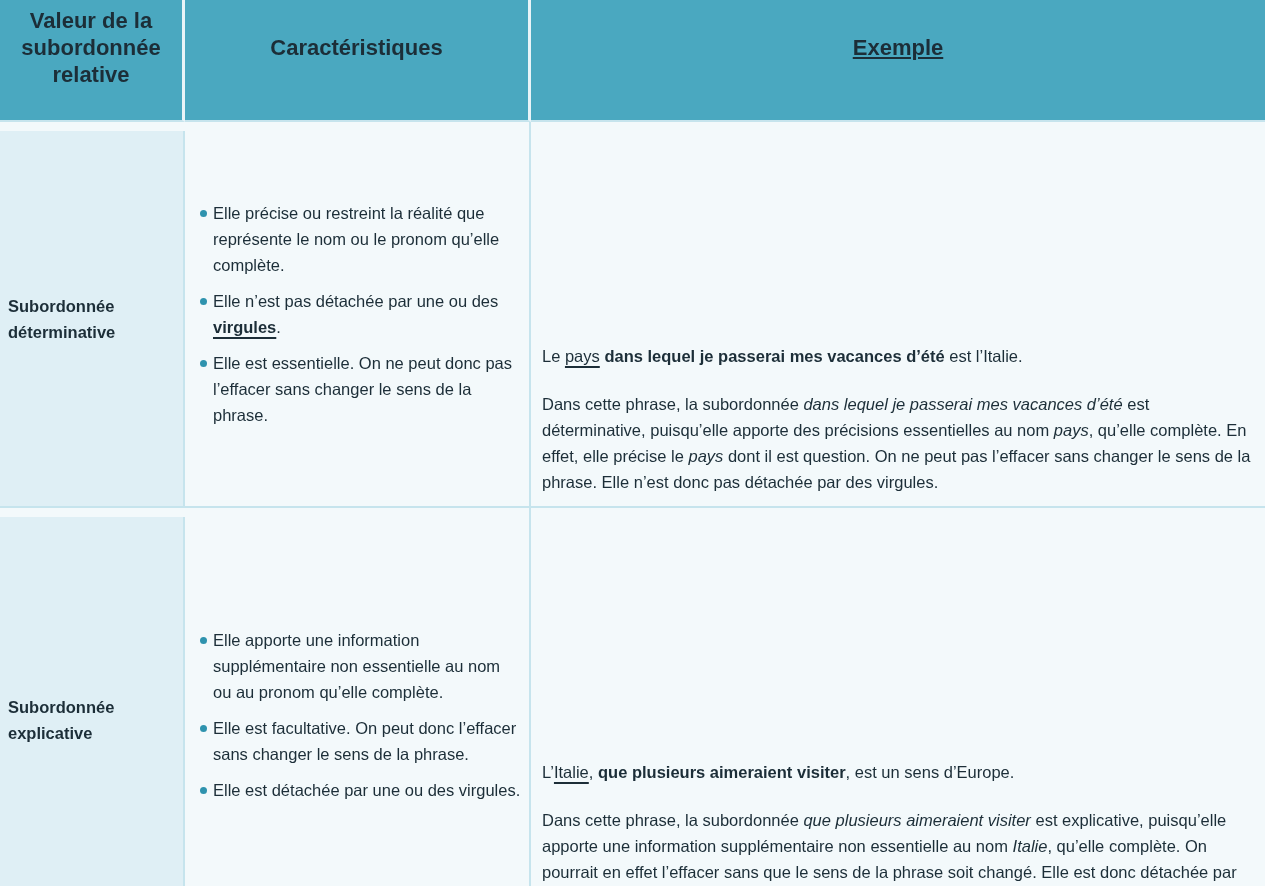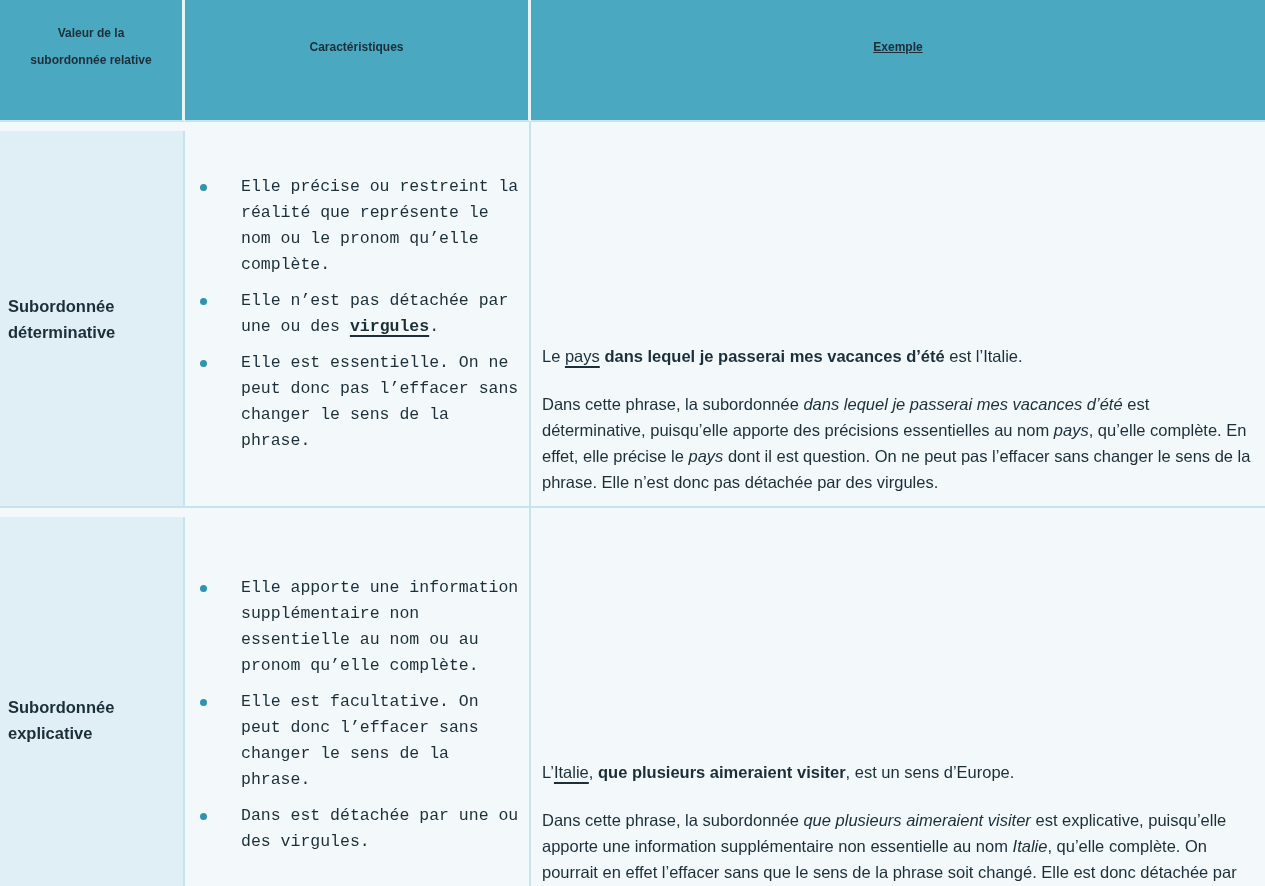--- a/index.html
+++ b/index.html
@@ -22,21 +22,21 @@
     display:grid;
     grid-template-columns:185px 346px 734px;
     grid-template-rows:122px 386px 414px;
     width:1265px;
   }
   .cell{box-sizing:border-box;}
   .th{
     background:var(--header-bg);
     display:flex;align-items:center;justify-content:center;
     text-align:center;
-    font-weight:700;font-size:12px;line-height:27px;
+    font-weight:700;font-size:22px;line-height:27px;
     padding:0 18px 26px 18px;
     border-right:3px solid var(--header-sep);
     border-bottom:2px solid var(--border);
   }
   .th.c3{border-right:none;text-decoration:underline;}
   .td{
     background:var(--cell-bg);
     font-size:16.5px;line-height:26px;
     border-right:2px solid var(--border);
   }
@@ -53,21 +53,21 @@
     display:flex;flex-direction:column;justify-content:center;
     padding:0 8px 0 0;
   }
   .td.chars ul{list-style:none;margin:0;padding:0;}
   .td.chars li{display:flex;margin:10px 0;}
   .dot{
     width:7px;height:7px;border-radius:50%;
     background:var(--bullet);
     margin:10px 0 0 15px;flex:none;
   }
-  .li-text{margin-left:34px;font-family:Liberation Mono, monospace;}
+  .li-text{margin-left:6px;}
   .td.example{
     display:flex;flex-direction:column;justify-content:flex-end;
     padding:0 14px 0 11px;
   }
   .td.example p{margin:11px 0;}
   .seg-b{font-weight:700;}
   .seg-i{font-style:italic;}
   .seg-u{text-decoration:underline;text-decoration-thickness:1.5px;text-underline-offset:4px;}
 </style>
 </head>
@@ -107,21 +107,21 @@
         <li>
           <span class="dot"></span>
           <span class="li-text"><span>Elle apporte une information supplémentaire non essentielle au nom ou au pronom qu’elle complète.</span></span>
         </li>
         <li>
           <span class="dot"></span>
           <span class="li-text"><span>Elle est facultative. On peut donc l’effacer sans changer le sens de la phrase.</span></span>
         </li>
         <li>
           <span class="dot"></span>
-          <span class="li-text"><span>Dans est détachée par une ou des virgules.</span></span>
+          <span class="li-text"><span>Elle est détachée par une ou des virgules.</span></span>
         </li>
       </ul>
   </div>
   <div class="cell td example c3">
     <p><span>L’</span><span class="seg-u">Italie</span><span>, </span><span class="seg-b">que plusieurs aimeraient visiter</span><span>, est un sens d’Europe.</span></p>
     <p><span>Dans cette phrase, la subordonnée </span><span class="seg-i">que plusieurs aimeraient visiter</span><span> est explicative, puisqu’elle apporte une information supplémentaire non essentielle au nom </span><span class="seg-i">Italie</span><span>, qu’elle complète. On pourrait en effet l’effacer sans que le sens de la phrase soit changé. Elle est donc détachée par des virgules.</span></p>
   </div>
 
 </div>
 

